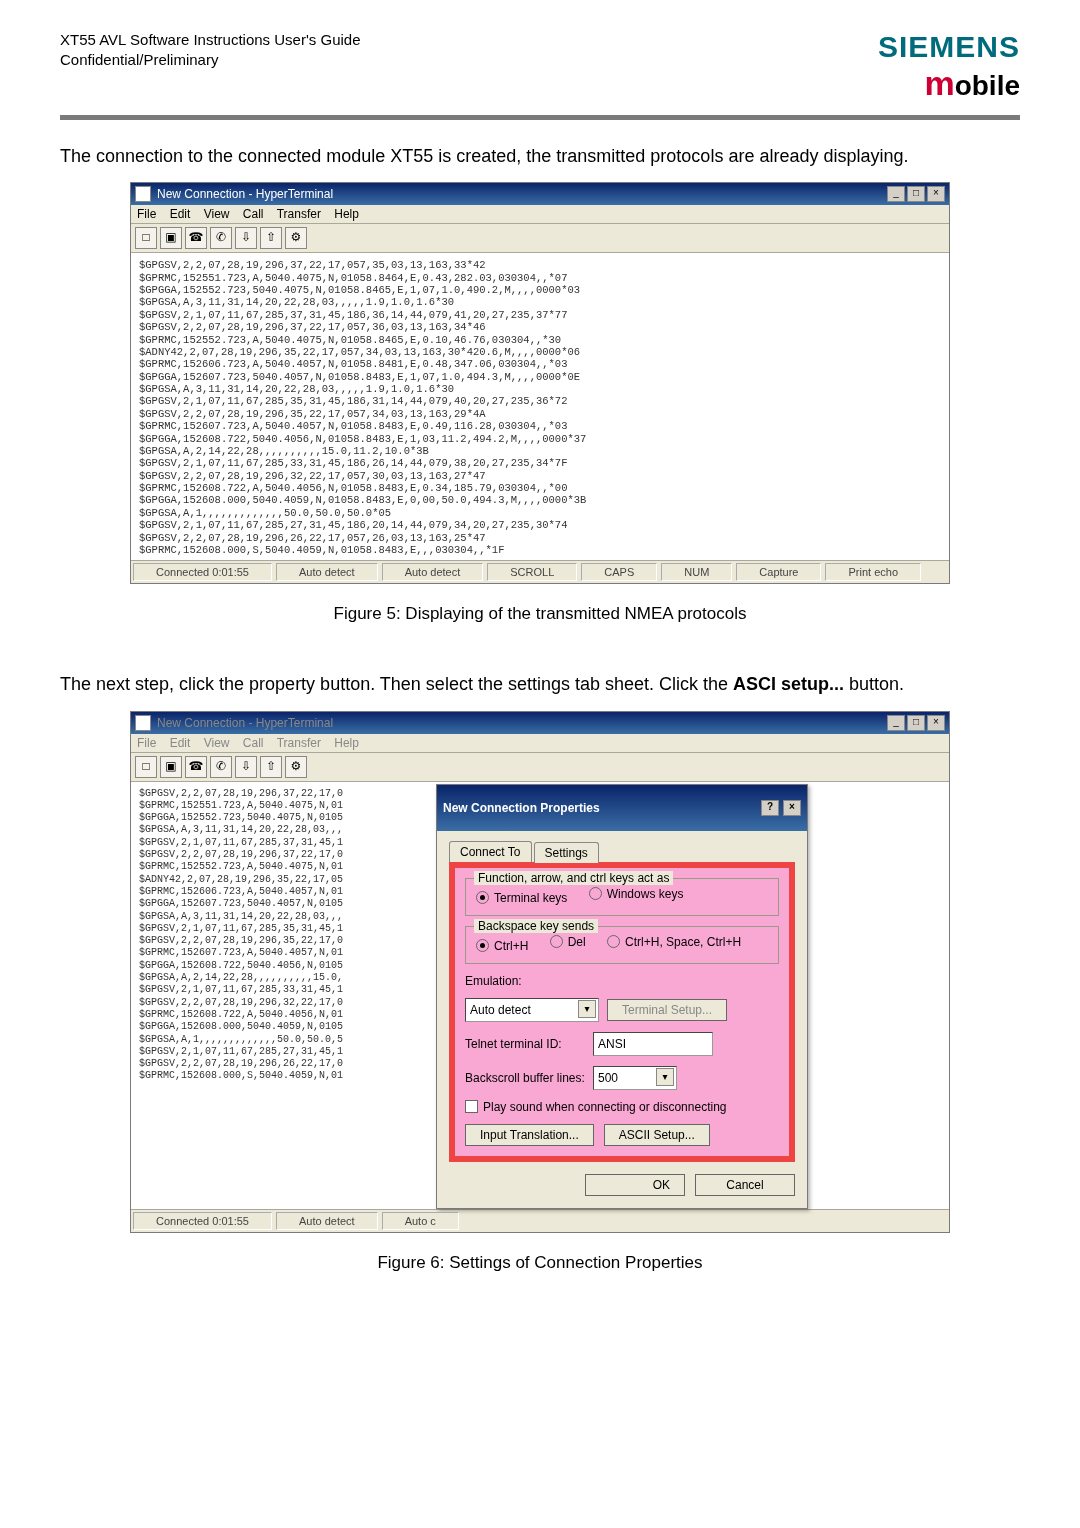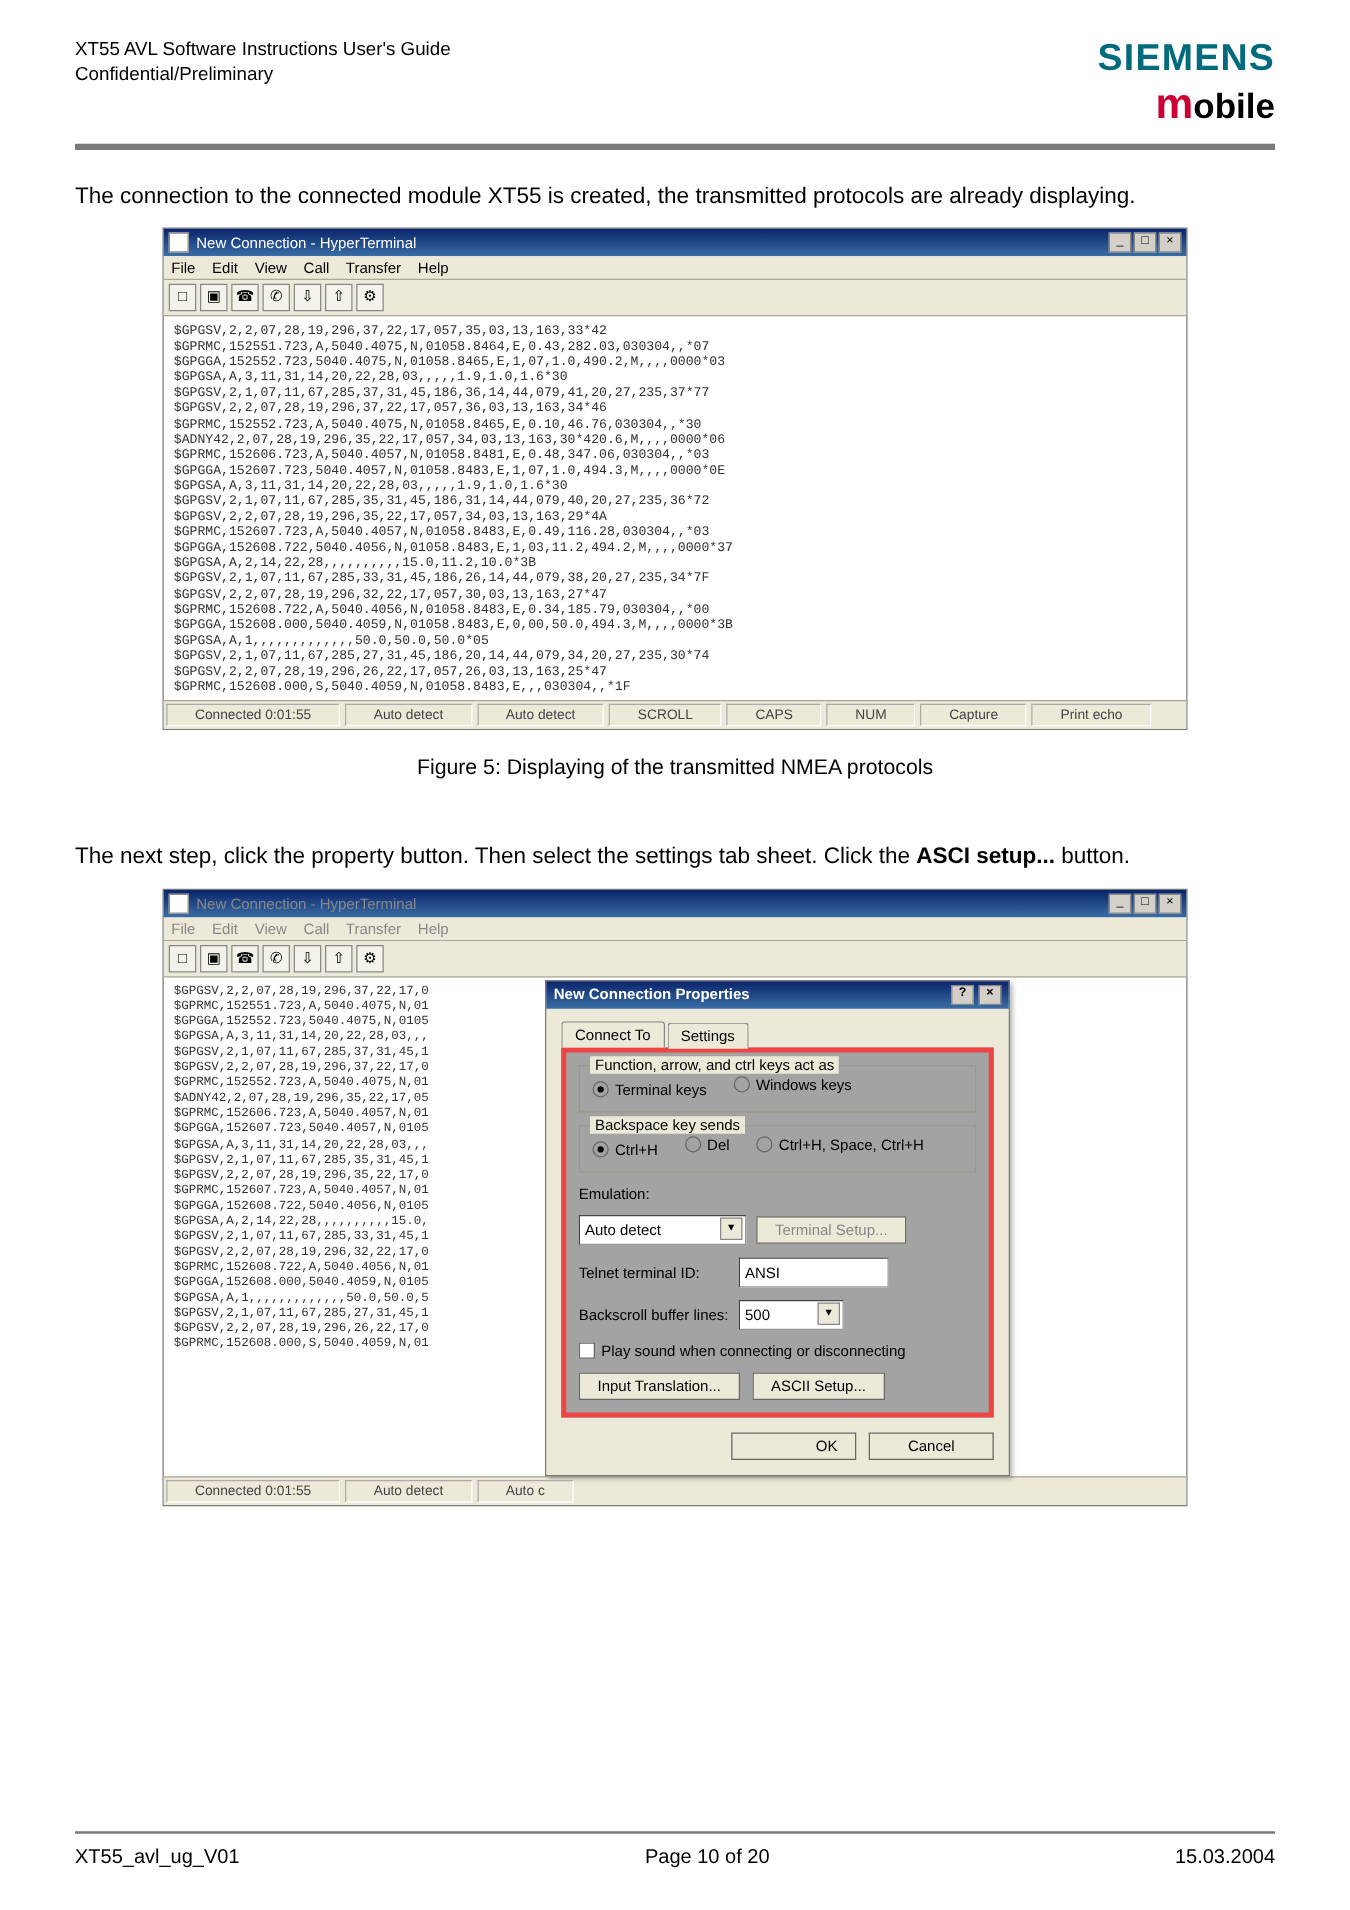--- a/index.html
+++ b/index.html
@@ -27,28 +27,28 @@
 .term-body pre{font-family:"Courier New",monospace;font-size:10.5px;line-height:1.18;margin:0;white-space:pre;color:#333}
 .statusbar{display:flex;background:#ece9d8;border-top:1px solid #aca899;font-size:11px}
 .statusbar .cell{border:1px inset #fff;padding:2px 22px;margin:2px;background:#ece9d8;color:#444}
 
 
 .ss2{width:820px;margin:0 auto;border:1px solid #7a7a7a;background:#fff;box-sizing:border-box;position:relative}
 .ss2 .body{display:flex}
 .ss2 .leftpane{padding:6px 4px 6px 8px;width:305px;box-sizing:border-box}
 .ss2 .leftpane pre{font-family:"Courier New",monospace;font-size:10px;line-height:1.23;margin:0;color:#333;white-space:pre}
 .dialog{width:370px;margin-top:2px;background:#ece9d8;border:1px solid #7a7a7a;box-shadow:2px 2px 4px rgba(0,0,0,.3)}
-.dialog .titlebar{background:linear-gradient(#0a246a,#3a6ea5);color:#fff;font-size:12px;font-weight:bold;padding:3px 6px;display:flex;justify-content:space-between;}
+.dialog .titlebar{background:linear-gradient(#0a246a,#3a6ea5);color:#fff;font-size:12px;font-weight:bold;padding:15px 6px;display:flex;justify-content:space-between;align-items:center}
 .dialog .qx{display:flex;gap:2px}
 .dialog .qx .winbtn{width:16px;height:14px}
 .dialog .dcontent{padding:10px 12px 12px 12px;font-size:12px}
 .tabrow{display:flex;margin-bottom:0}
 .tab{border:1px solid #888;border-bottom:none;background:#ece9d8;padding:3px 10px;font-size:12px;border-radius:3px 3px 0 0;margin-right:2px}
 .tab.active{background:#ece9d8;position:relative;top:1px}
-.panel{border:4px solid #ef4444;padding:10px;background:#a3a3a3}
+.panel{border:6px solid #ef4444;padding:10px;background:#f9a8d4}
 .grp{border:1px solid #9a9a8a;padding:8px 10px 10px 10px;margin-bottom:10px;position:relative}
 .grp .legend{position:absolute;top:-8px;left:8px;background:#ece9d8;padding:0 4px;font-size:12px}
 .radio,.chk{display:inline-flex;align-items:center;margin-right:18px;font-size:12px}
 .radio .dot{width:11px;height:11px;border:1px solid #666;border-radius:50%;margin-right:5px;display:inline-flex;align-items:center;justify-content:center}
 .radio.sel .dot::after{content:"";width:5px;height:5px;background:#000;border-radius:50%}
 .chk .box{width:11px;height:11px;border:1px solid #666;background:#fff;margin-right:5px}
 .row{margin-bottom:10px;display:flex;align-items:center;font-size:12px;gap:8px}
 .row label{min-width:120px}
 .field{background:#fff;border:1px inset #999;height:20px;padding:1px 4px;font-size:12px;display:inline-flex;align-items:center;min-width:110px}
 .field.drop{position:relative;padding-right:18px}
@@ -280,20 +280,21 @@
         </div>
       </div>
     </div>
     <div class="statusbar">
       <div class="cell">Connected 0:01:55</div>
       <div class="cell">Auto detect</div>
       <div class="cell">Auto c</div>
     </div>
   </div>
 
+  <div class="figcaption">Figure 6: Settings of Connection Properties</div>
 
   <div class="footer">
     <span>XT55_avl_ug_V01</span>
     <span>Page 10 of 20</span>
     <span>15.03.2004</span>
   </div>
 
 </div>
 
 </body></html>

